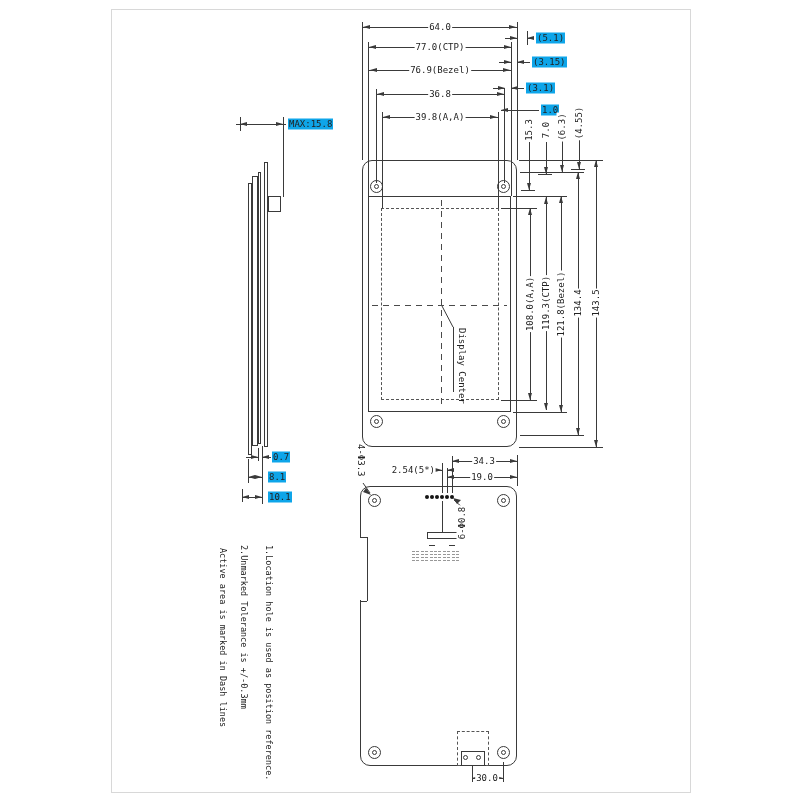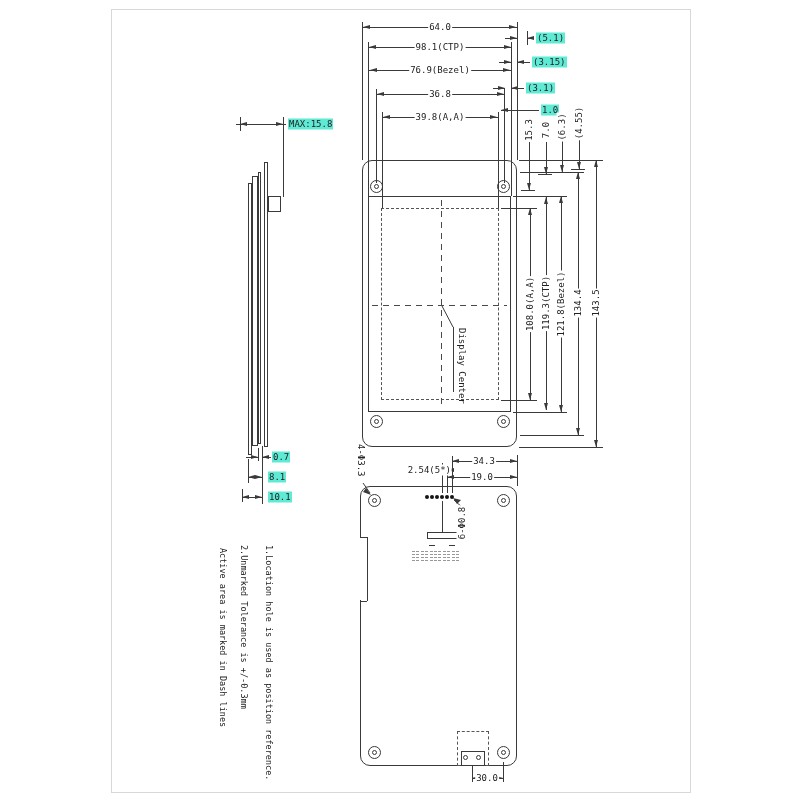--- a/index.html
+++ b/index.html
@@ -14,21 +14,21 @@
   .rect.rr{border-radius:10px;}
   .rect.dsh{border:1px dashed #555;}
   .rect.cover{border:none;background:#fff;}
   .circ{position:absolute;border:1px solid #3a3a3a;border-radius:50%;box-sizing:border-box;}
   .circ.fill{background:#151515;border:none;}
   .arw{position:absolute;width:0;height:0;}
   .streak{position:absolute;width:3px;height:11px;
           background:repeating-linear-gradient(to bottom,#989898 0 1px,transparent 1px 3px);}
   .lbl{position:absolute;font-size:9px;line-height:11px;color:#222;white-space:nowrap;}
   .c  {transform:translate(-50%,-50%);background:#fff;padding:0 1px;}
-  .cl {transform:translate(0,-50%);background:#5eead4;padding:0 1px;}
+  .cl {transform:translate(0,-50%);background:#0ea5e9;padding:0 1px;}
   .cr {transform:translate(-100%,-50%);background:#fff;padding:0 1px;}
   .rm90c{transform:translate(-50%,-50%) rotate(-90deg);background:#fff;padding:0 1px;}
   .r90tl{transform:rotate(90deg);transform-origin:0 0;}
   .note{font-size:8.5px;color:#222;}
   #sheet-border{position:absolute;left:111px;top:9px;width:578px;height:782px;
                 border:1px solid #d8d8d8;}
   svg.ovl{position:absolute;left:0;top:0;}
 </style>
 </head>
 <body>
@@ -208,21 +208,21 @@
 
   <svg class="ovl" width="800" height="800">
     <line x1="442" y1="306" x2="453" y2="327" stroke="#3a3a3a" stroke-width="1"></line>
     <line x1="363" y1="483" x2="370" y2="493" stroke="#3a3a3a" stroke-width="1"></line>
     <polygon points="371,495 363,492 366,488" fill="#3a3a3a"></polygon>
     <line x1="454" y1="500" x2="463" y2="508" stroke="#3a3a3a" stroke-width="1"></line>
     <polygon points="453,498 461,500 457,504" fill="#3a3a3a"></polygon>
   </svg>
 
   <span class="lbl c" style="left:440px;top:27px">64.0</span>
-  <span class="lbl c" style="left:440px;top:47px">98.1(CTP)</span>
+  <span class="lbl c" style="left:440px;top:47px">77.0(CTP)</span>
   <span class="lbl c" style="left:440px;top:70px">76.9(Bezel)</span>
   <span class="lbl c" style="left:440px;top:94px">36.8</span>
   <span class="lbl c" style="left:440px;top:117px">39.8(A,A)</span>
 
   <span class="lbl cl" style="left:536px;top:38px">(5.1)</span>
   <span class="lbl cl" style="left:532px;top:62px">(3.15)</span>
   <span class="lbl cl" style="left:526px;top:88px">(3.1)</span>
   <span class="lbl cl" style="left:541px;top:110px">1.0</span>
 
   <span class="lbl rm90c" style="left:529px;top:130px">15.3</span>
@@ -238,21 +238,21 @@
 
   <span class="lbl cl" style="left:288px;top:124px">MAX:15.8</span>
   <span class="lbl cl" style="left:272px;top:457px">0.7</span>
   <span class="lbl cl" style="left:268px;top:477px">8.1</span>
   <span class="lbl cl" style="left:268px;top:497px">10.1</span>
 
   <span class="lbl r90tl" style="left:467px;top:328px">Display Center</span>
 
   <span class="lbl c" style="left:484px;top:461px">34.3</span>
   <span class="lbl c" style="left:482px;top:477px">19.0</span>
-  <span class="lbl cr" style="left:452px;top:470px">2.54(5*)</span>
+  <span class="lbl cr" style="left:436px;top:470px">2.54(5*)</span>
   <span class="lbl rm90c" style="left:462px;top:523px">6-Φ0.8</span>
   <span class="lbl r90tl" style="left:366px;top:444px">4-Φ3.3</span>
   <span class="lbl c" style="left:487px;top:778px">30.0</span>
 
   <span class="lbl note r90tl" style="left:274px;top:545px">1.Location hole is used as position reference.</span>
   <span class="lbl note r90tl" style="left:249px;top:545px">2.Unmarked Tolerance is +/-0.3mm</span>
   <span class="lbl note r90tl" style="left:228px;top:548px">Active area is marked in Dash lines</span>
 </div>
 
 </body></html>

